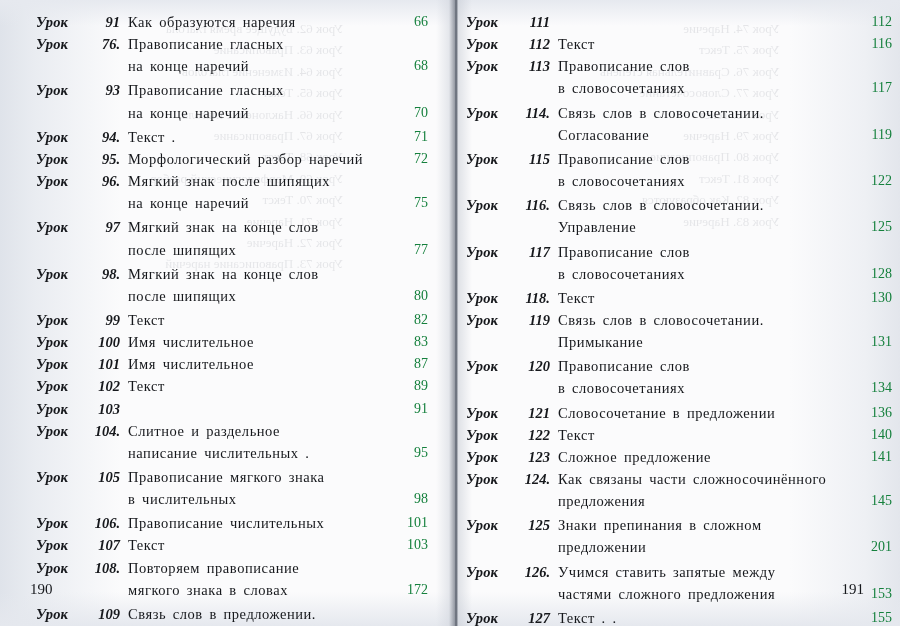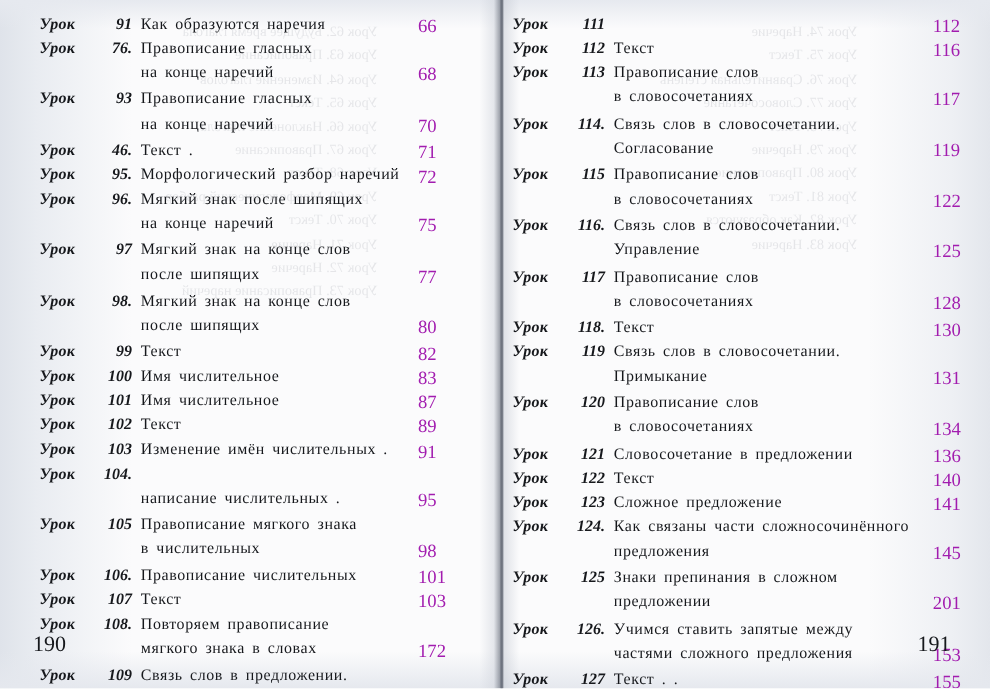--- a/index.html
+++ b/index.html
@@ -127,42 +127,43 @@
     position: absolute;
     font-size: 14.5px;
     color: #16181c;
     letter-spacing: .55px;
     word-spacing: 2.5px;
   }
   .ttl.cont { letter-spacing: .55px; }
 
   .page-no {
     position: absolute;
-    font-size: 17px;
-    color: #a21caf;
+    font-size: 14px;
+    color: #15803d;
+    text-align: right;
   }
 
   
   .col.left  .lbl-урок { left: 36px; }
   .col.left  .num      { left: 78px;  width: 42px; }
   .col.left  .ttl      { left: 128px; }
   .col.left  .ttl.cont { left: 128px; }
   .col.left  .page-no  { left: 380px; width: 48px; }
 
   .col.right .lbl-урок { left: 8px; }
   .col.right .num      { left: 50px;  width: 42px; }
   .col.right .ttl      { left: 100px; }
   .col.right .ttl.cont { left: 100px; }
   .col.right .page-no  { left: 390px; width: 44px; }
 
   
   .folio {
     position: absolute;
     bottom: 14px;
-    font-size: 20px;
+    font-size: 15px;
     color: #16181c;
   }
   .folio.left  { left: 30px; }
   .folio.right { right: 36px; }
 
   
   .ghost {
     position: absolute;
     top: 0; left: 0;
     width: 900px; height: 626px;
@@ -256,21 +257,21 @@
             <span class="ttl">Правописание гласных</span>
           </div>
           <div class="row" style="position: absolute; top: 90.6px; left: 0px; right: 0px;">
             <span class="ttl cont">на конце наречий</span>
             <span class="page-no">70</span>
           </div>
         </div>
         <div class="entry" style="position: absolute; top: 0px; left: 0px; right: 0px;">
           <div class="row" style="position: absolute; top: 114.75px; left: 0px; right: 0px;">
             <span class="lbl-урок">Урок</span>
-            <span class="num">46.</span>
+            <span class="num">94.</span>
             <span class="ttl">Текст .</span>
             <span class="page-no">71</span>
           </div>
         </div>
         <div class="entry" style="position: absolute; top: 0px; left: 0px; right: 0px;">
           <div class="row" style="position: absolute; top: 136.9px; left: 0px; right: 0px;">
             <span class="lbl-урок">Урок</span>
             <span class="num">95.</span>
             <span class="ttl">Морфологический разбор наречий</span>
             <span class="page-no">72</span>
@@ -338,28 +339,28 @@
             <span class="lbl-урок">Урок</span>
             <span class="num">102</span>
             <span class="ttl">Текст</span>
             <span class="page-no">89</span>
           </div>
         </div>
         <div class="entry" style="position: absolute; top: 0px; left: 0px; right: 0px;">
           <div class="row" style="position: absolute; top: 386.55px; left: 0px; right: 0px;">
             <span class="lbl-урок">Урок</span>
             <span class="num">103</span>
-            <span class="ttl">Изменение имён числительных     .</span>
             <span class="page-no">91</span>
           </div>
         </div>
         <div class="entry" style="position: absolute; top: 0px; left: 0px; right: 0px;">
           <div class="row" style="position: absolute; top: 408.7px; left: 0px; right: 0px;">
             <span class="lbl-урок">Урок</span>
             <span class="num">104.</span>
+            <span class="ttl">Слитное и раздельное</span>
           </div>
           <div class="row" style="position: absolute; top: 430.85px; left: 0px; right: 0px;">
             <span class="ttl cont">написание числительных            .</span>
             <span class="page-no">95</span>
           </div>
         </div>
         <div class="entry" style="position: absolute; top: 0px; left: 0px; right: 0px;">
           <div class="row" style="position: absolute; top: 455px; left: 0px; right: 0px;">
             <span class="lbl-урок">Урок</span>
             <span class="num">105</span>

